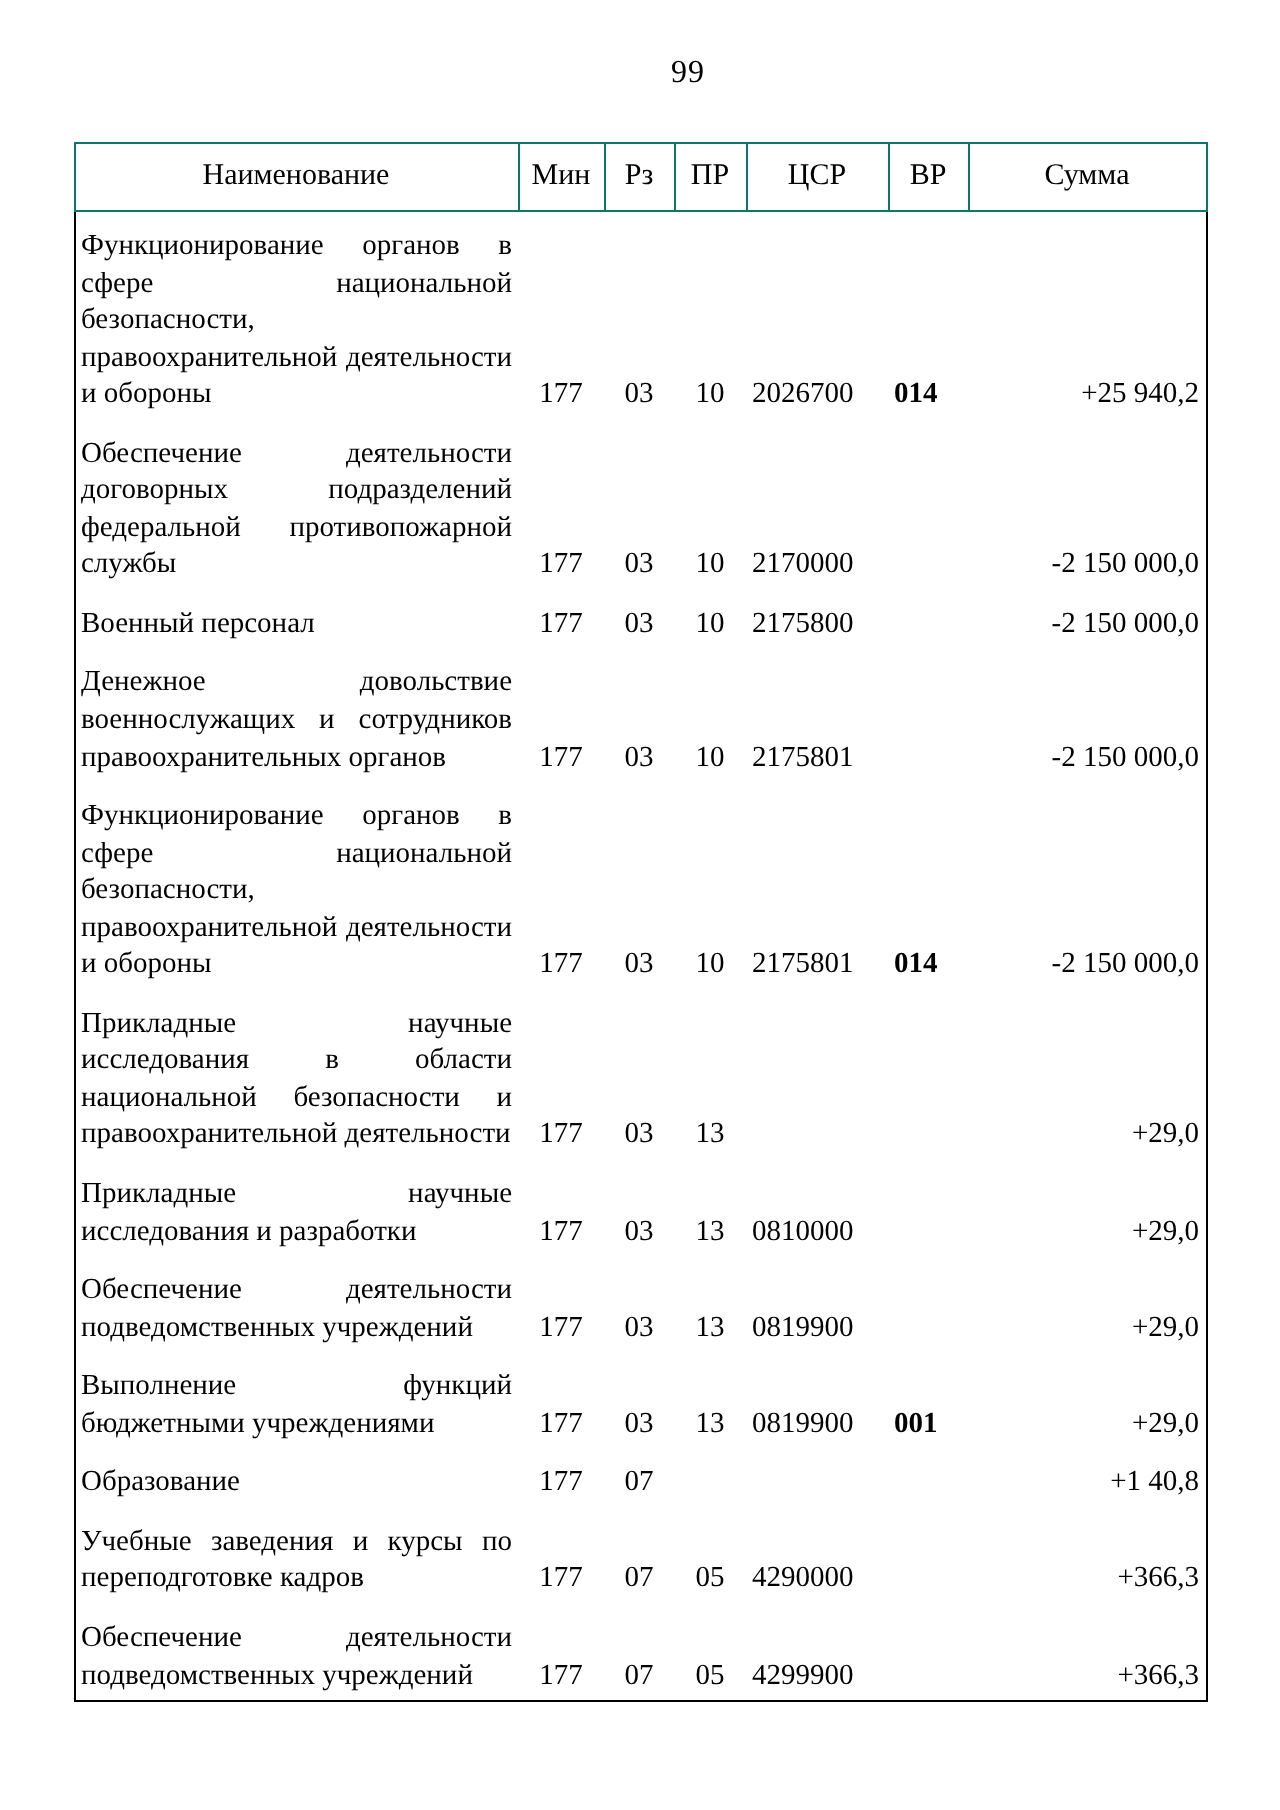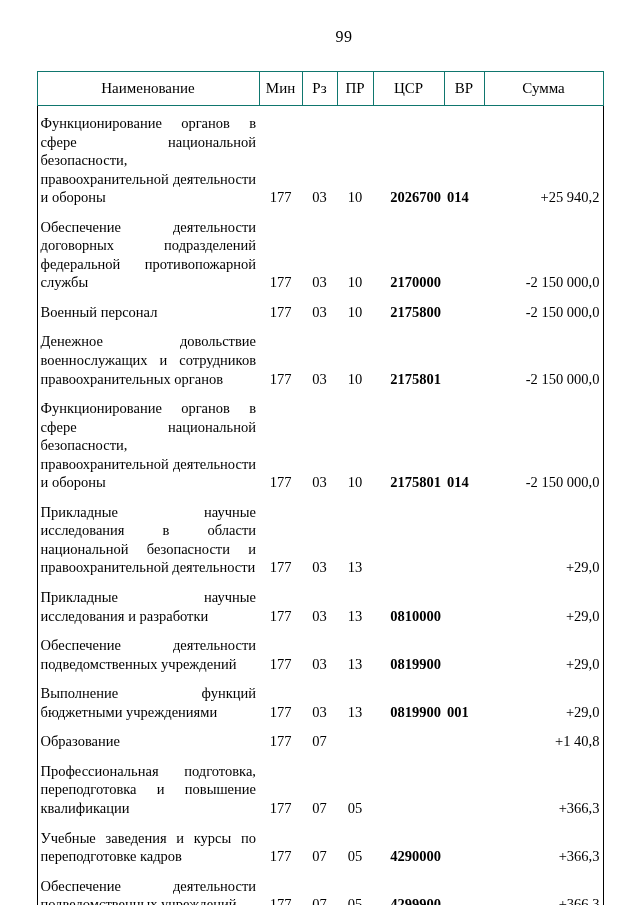--- a/index.html
+++ b/index.html
@@ -57,21 +57,21 @@
     line-height: 1.28;
   }
   tbody td.col-name {
     text-align: justify;
     padding-left: 4px;
     padding-right: 8px;
   }
   tbody td.col-min { text-align: center; }
   tbody td.col-rz  { text-align: center; }
   tbody td.col-pr  { text-align: center; }
-  tbody td.col-csr { text-align: right; white-space: nowrap; font-weight: bold; }
+  tbody td.col-csr { text-align: left; white-space: nowrap; }
   tbody td.col-vr  { text-align: left; font-weight: bold; }
   tbody td.col-sum { text-align: right; padding-right: 6px; white-space: nowrap; }
 </style>
 </head>
 <body>
 
 <div class="page">
   <div class="page-number">99</div>
 
   <table class="budget">
@@ -171,29 +171,20 @@
         <tr>
           <td class="col-name">Образование</td>
           <td class="col-min">177</td>
           <td class="col-rz">07</td>
           <td class="col-pr"></td>
           <td class="col-csr"></td>
           <td class="col-vr"></td>
           <td class="col-sum">+1 40,8</td>
         </tr>
         <tr>
-          <td class="col-name">Профессиональная подготовка, переподготовка и повышение квалификации</td>
-          <td class="col-min">177</td>
-          <td class="col-rz">07</td>
-          <td class="col-pr">05</td>
-          <td class="col-csr"></td>
-          <td class="col-vr"></td>
-          <td class="col-sum">+366,3</td>
-        </tr>
-        <tr>
           <td class="col-name">Учебные заведения и курсы по переподготовке кадров</td>
           <td class="col-min">177</td>
           <td class="col-rz">07</td>
           <td class="col-pr">05</td>
           <td class="col-csr">4290000</td>
           <td class="col-vr"></td>
           <td class="col-sum">+366,3</td>
         </tr>
         <tr>
           <td class="col-name">Обеспечение деятельности подведомственных учреждений</td>

